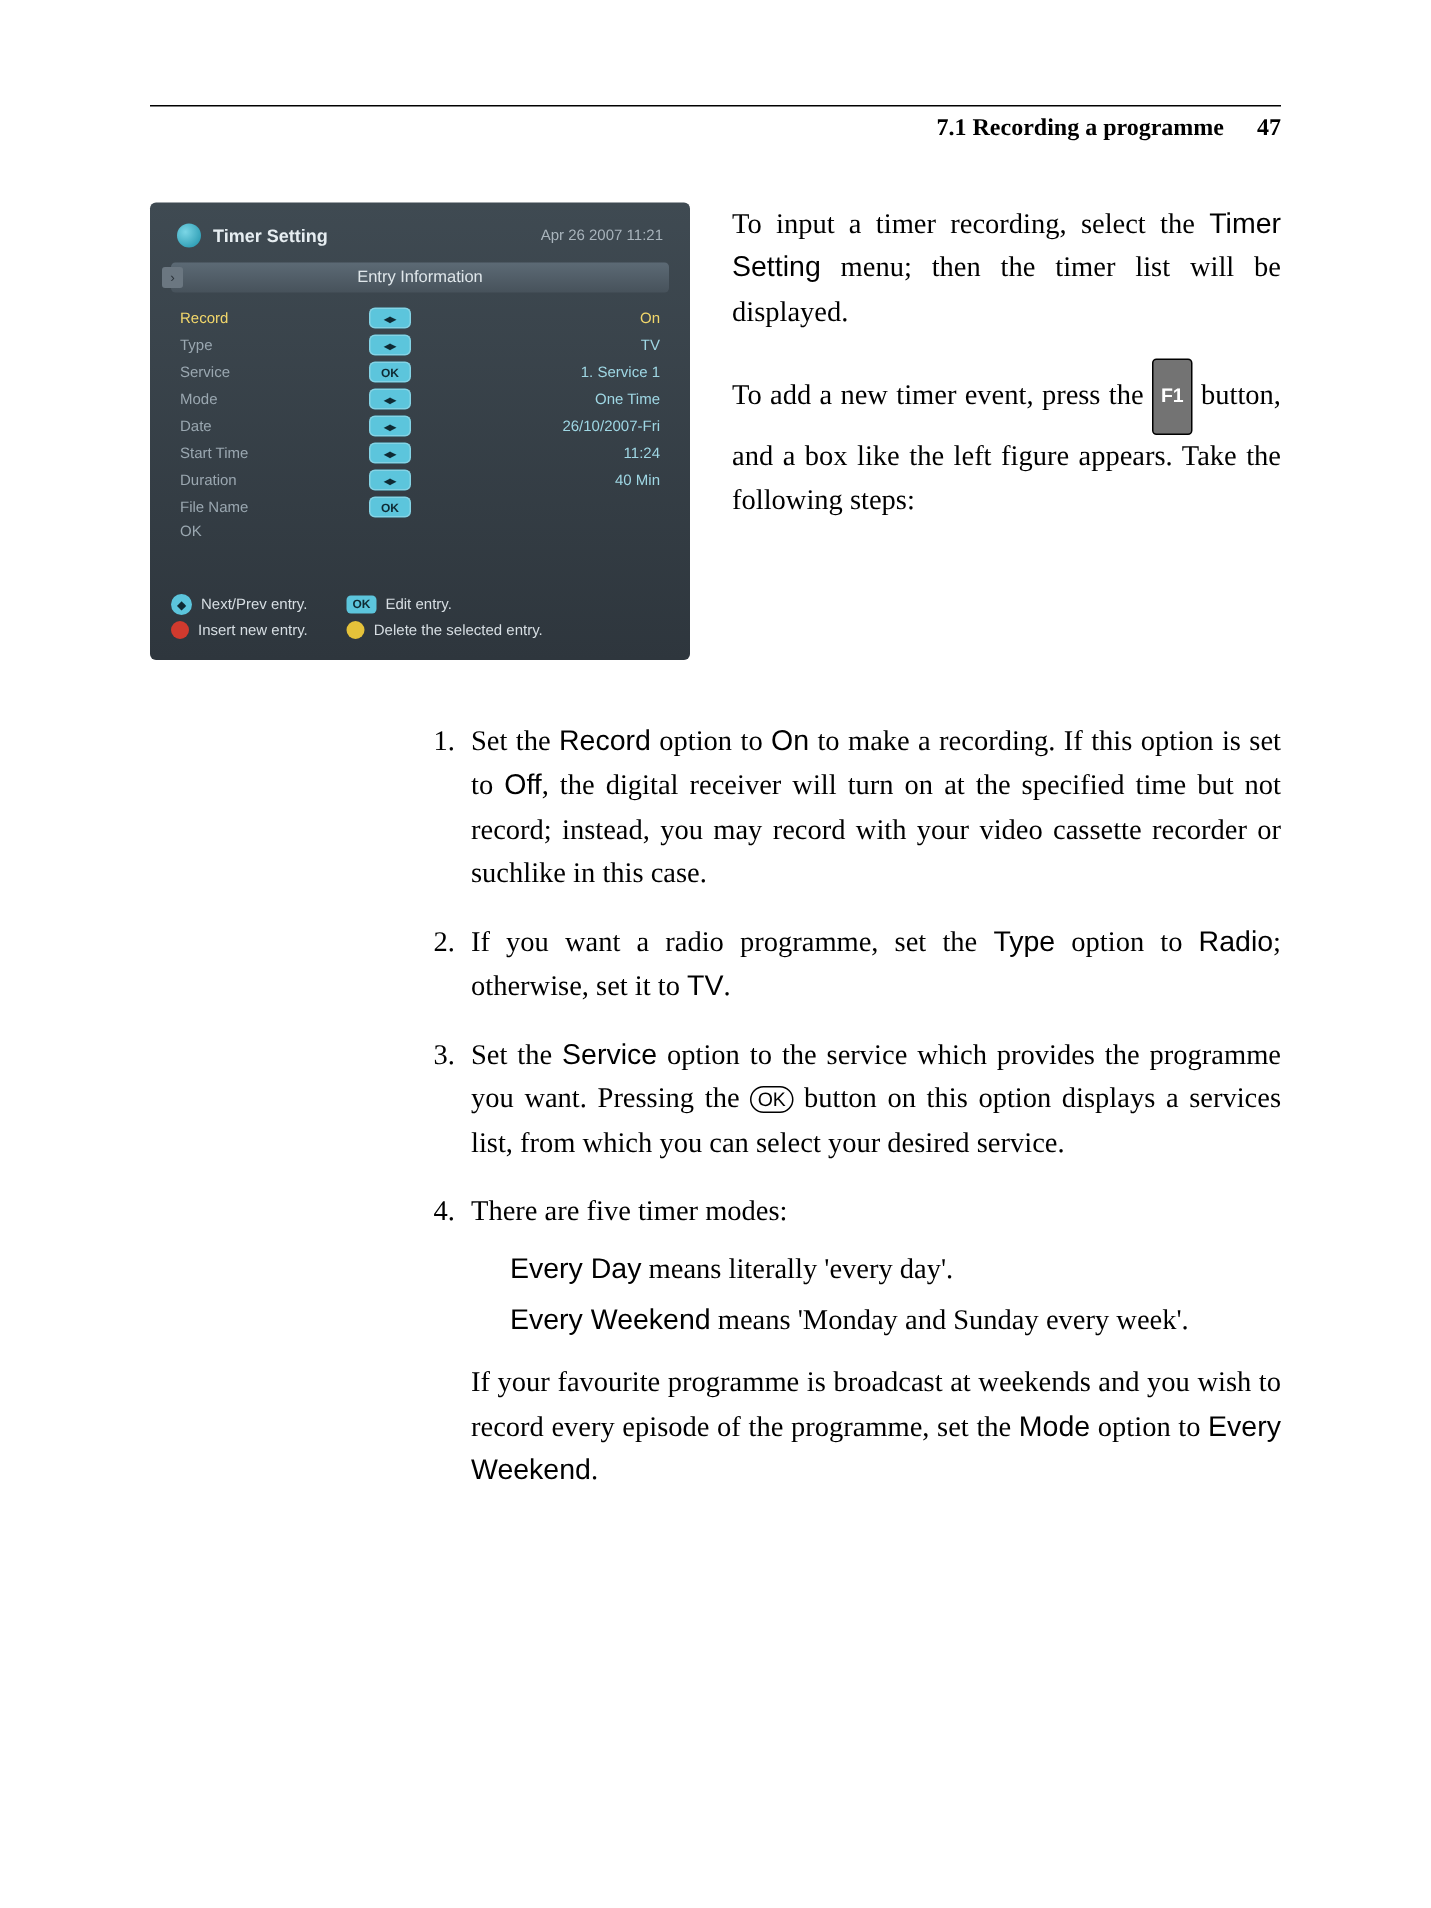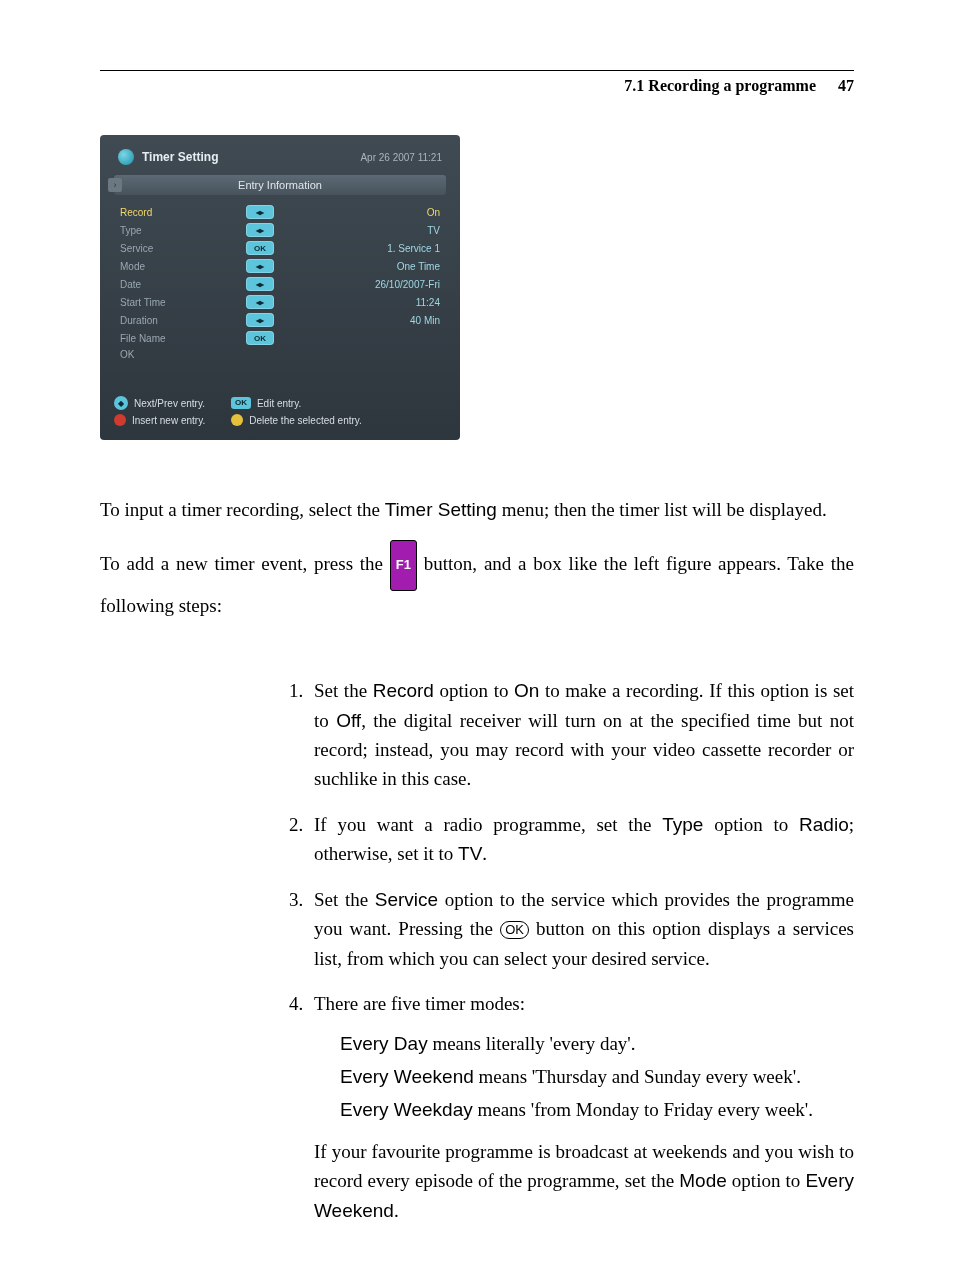--- a/index.html
+++ b/index.html
@@ -25,22 +25,22 @@
   }
   .header-row .sec {
     font-weight: bold;
   }
   .header-row .pg {
     font-weight: bold;
     margin-left: 18px;
   }
   .top-block {
     display: flex;
+    gap: 28px;
     margin-bottom: 40px;
-    flex-direction: column;
   }
   .screenshot {
     width: 360px;
     flex: 0 0 360px;
   }
   .osd {
     background: linear-gradient(#3f4a52, #2e363d);
     border-radius: 4px;
     padding: 12px 14px 12px 14px;
     color: #c9d2d8;
@@ -117,21 +117,21 @@
     flex:1;
     font-size: 19px;
     line-height: 1.55;
     text-align: justify;
   }
   .intro-text p { margin: 0 0 16px 0;}
 
   .sans { font-family: Arial, Helvetica, sans-serif; }
   .key-f1 {
     display:inline-block;
-    background:#a21caf;
+    background:#737373;
     color:#fff;
     font-family: Arial, Helvetica, sans-serif;
     font-size:13px;
     font-weight:bold;
     padding:17px 5px;
     border-radius:3px;
     border:1px solid #000;
     line-height:1.1;
     vertical-align:1px;
   }
@@ -280,22 +280,21 @@
     <li>
       <span>If you want a radio programme, set the </span><span class="sans">Type</span><span> option to </span><span class="sans">Radio</span><span>; otherwise, set it to </span><span class="sans">TV</span><span>.</span>
     </li>
     <li>
       <span>Set the </span><span class="sans">Service</span><span> option to the service which provides the programme you want. Pressing the </span><span class="key-ok-inline">OK</span><span> button on this option displays a services list, from which you can select your desired service.</span>
     </li>
     <li>
       <span>There are five timer modes:</span>
       <div class="modes" id="modes-list">
           <div class="mode-line"><span class="sans">Every Day</span><span> means literally 'every day'.</span></div>
-          <div class="mode-line"><span class="sans">Every Weekend</span><span> means 'Thursday and Sunday every week'.</span></div>
-          <div class="mode-line"><span class="sans">Every Weekday</span><span> means 'from Monday to Friday every week'.</span></div>
+          <div class="mode-line"><span class="sans">Every Weekend</span><span> means 'Monday and Sunday every week'.</span></div>
         </div>
       <div class="after-modes">
         <span>If your favourite programme is broadcast at weekends and you wish to record every episode of the programme, set the </span><span class="sans">Mode</span><span> option to </span><span class="sans">Every Weekend</span><span>.</span>
       </div>
     </li>
   </ol>
 
 </div>
 
 </body></html>

